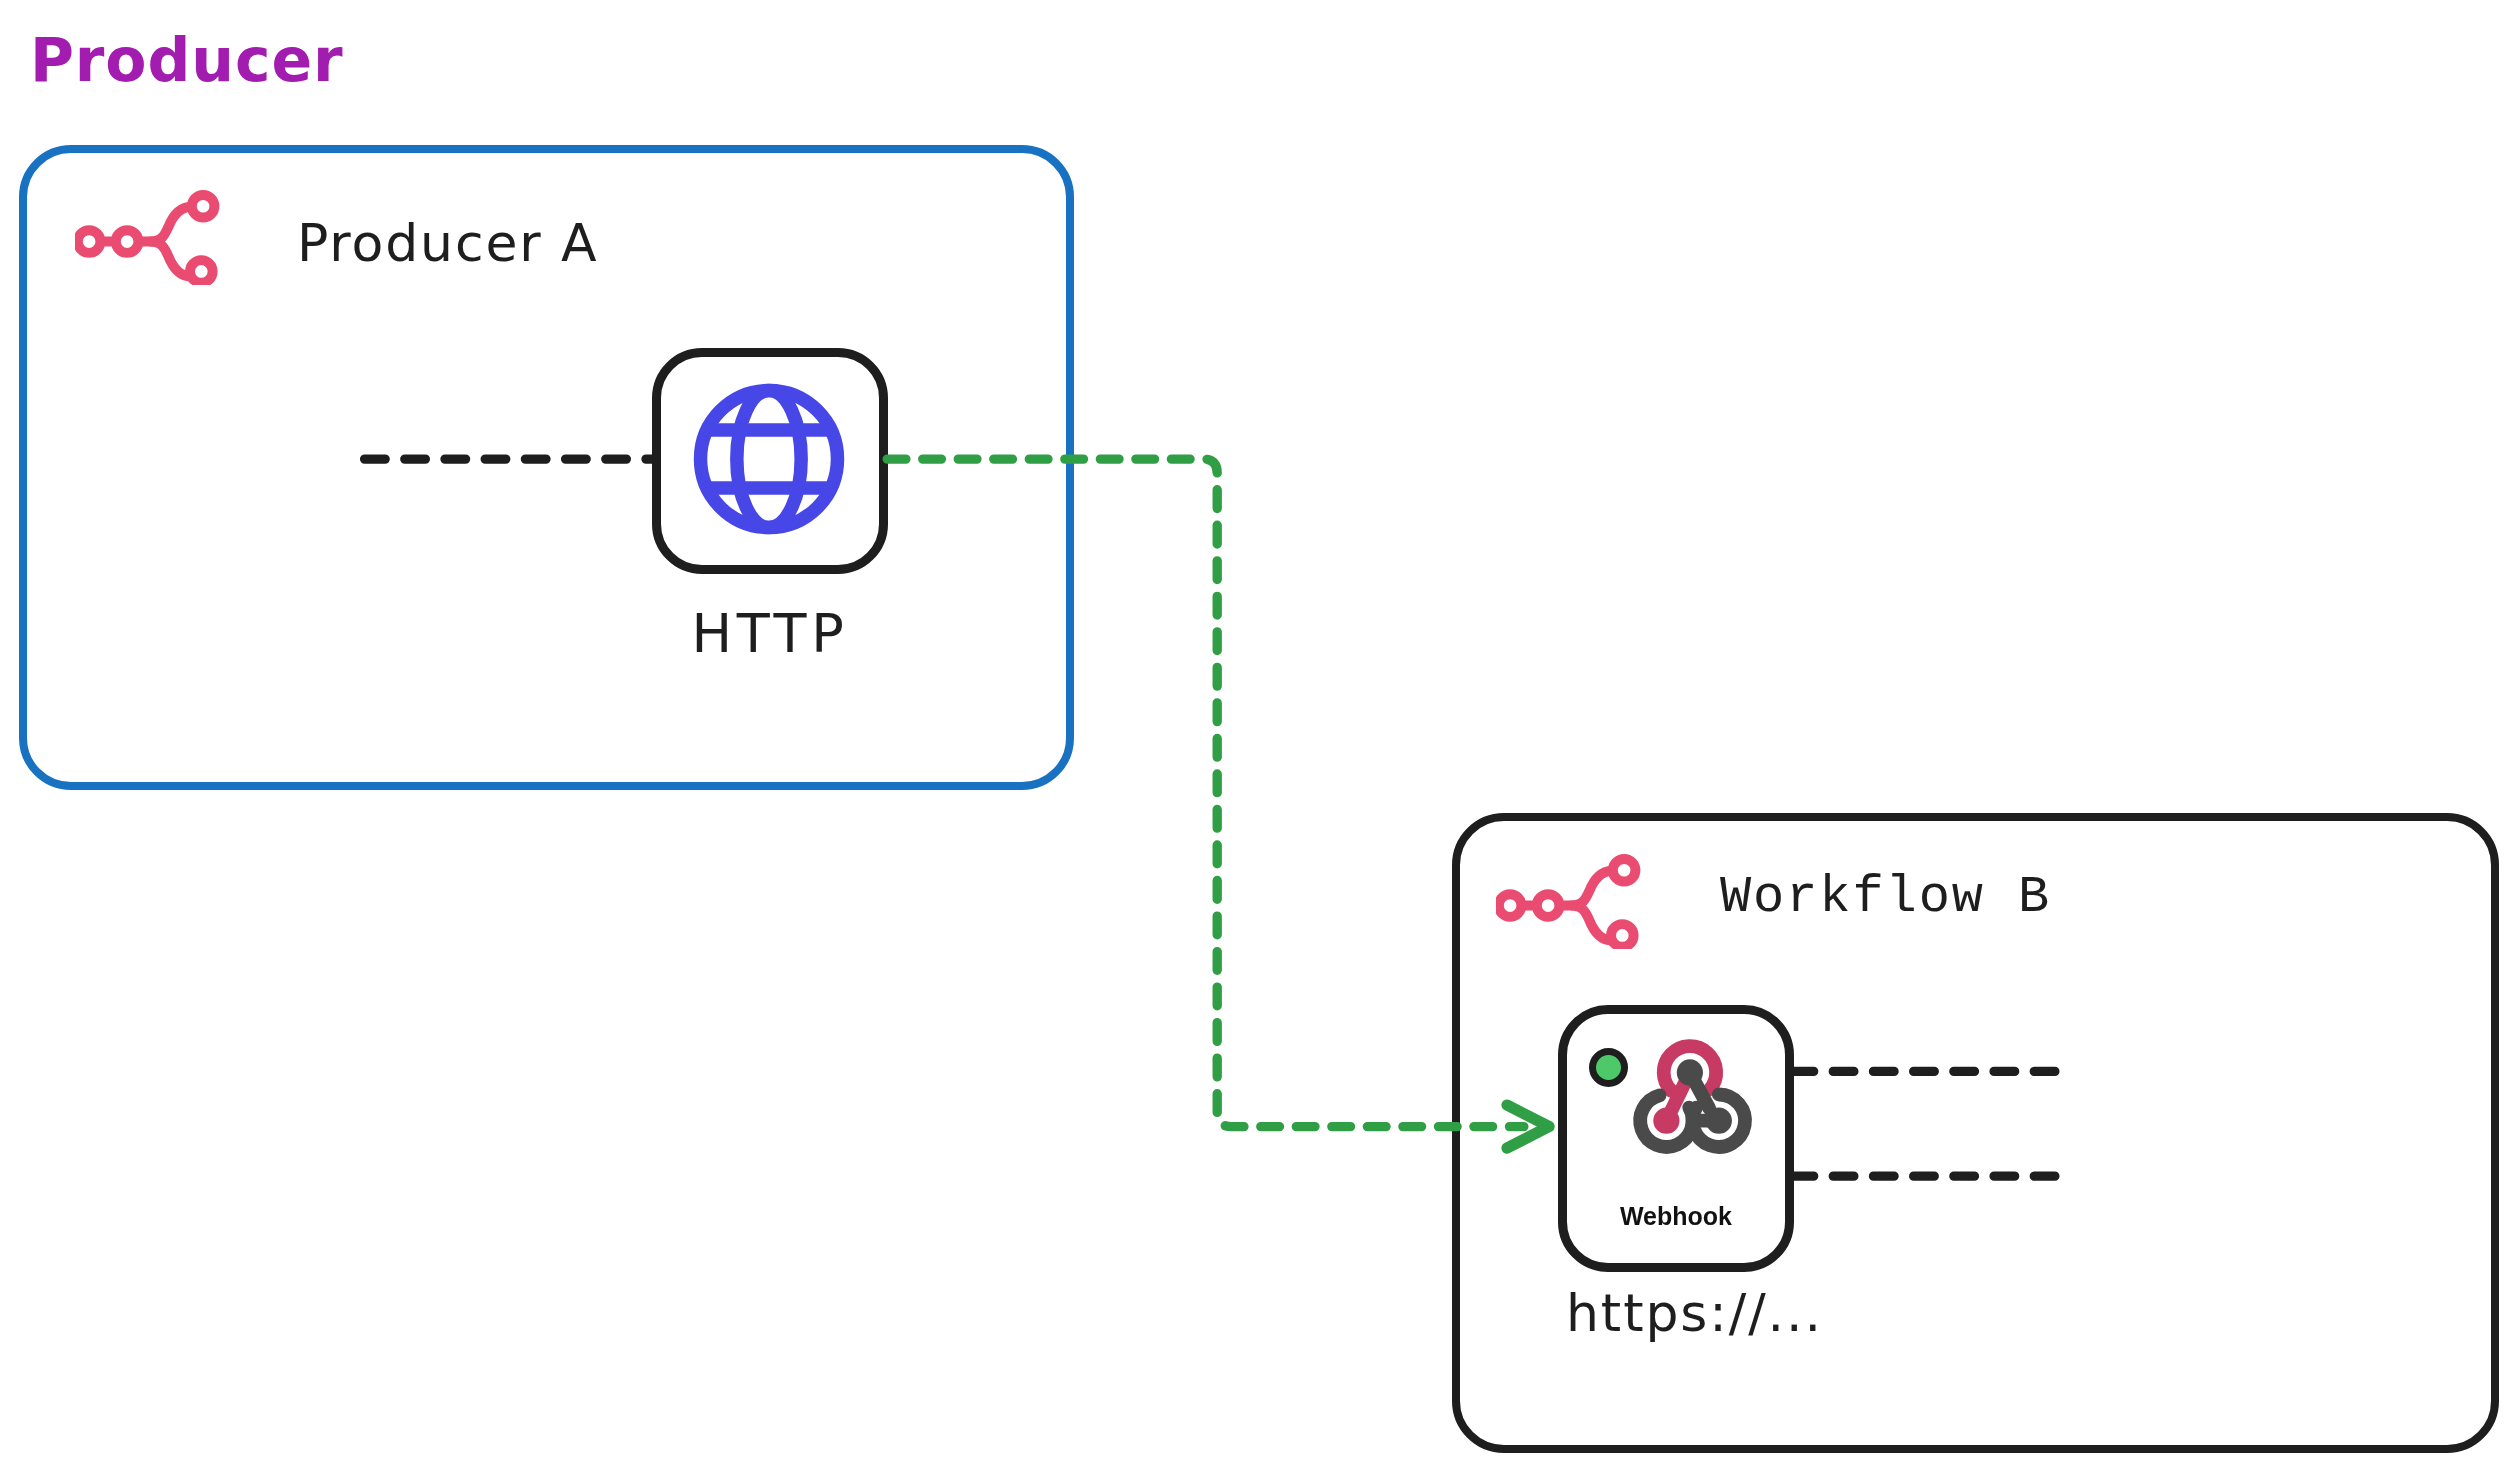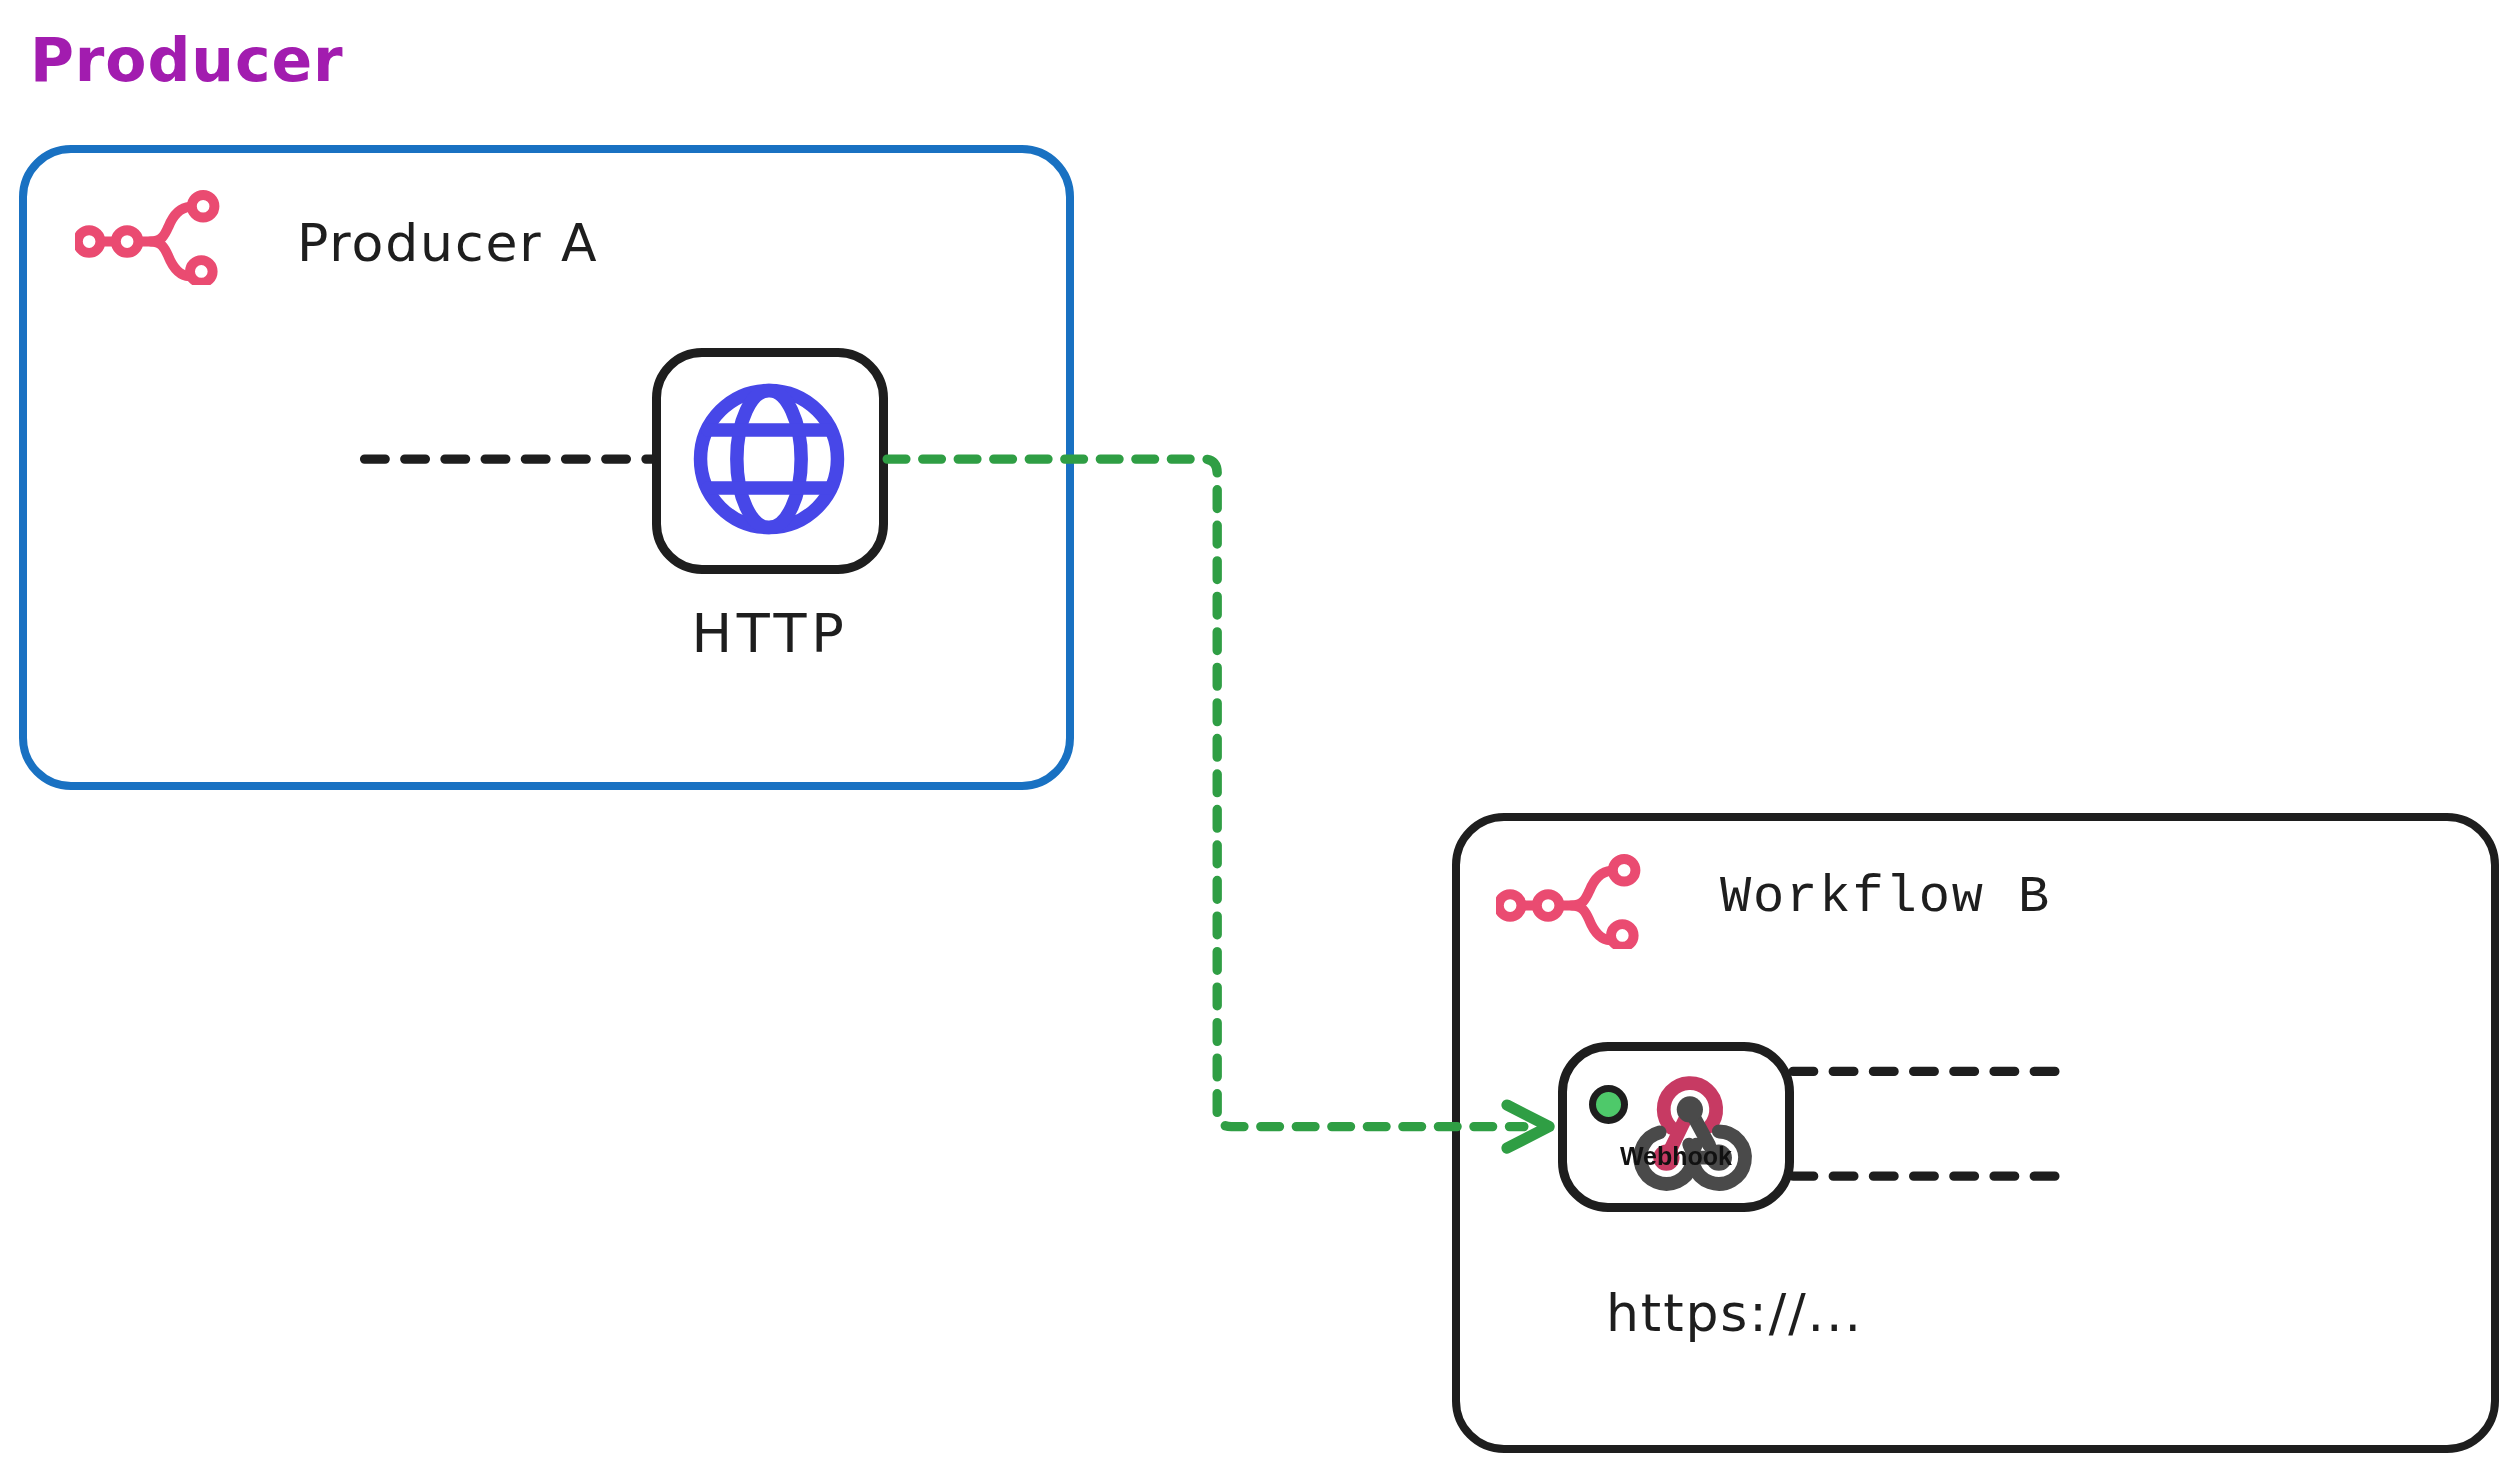--- a/index.html
+++ b/index.html
@@ -42,21 +42,21 @@
 
   .n8n-icon.a { left: 75px;   top: 190px; width: 173px; height: 95px; }
   .n8n-icon.b { left: 1496px; top: 854px; width: 173px; height: 95px; }
 
   .node {
     border: 9.3px solid #1e1e1e;
     border-radius: 50px;
     background: #ffffff;
   }
   .node.http    { left: 652px;  top: 348px;  width: 236px; height: 226px; }
-  .node.webhook { left: 1558px; top: 1042px; width: 236px; height: 170px; }
+  .node.webhook { left: 1558px; top: 1005px; width: 236px; height: 267px; }
 
   .globe-wrap { position: absolute; left: 25px; top: 18.7px; width: 166px; height: 166px; }
 
   .node-caption {
     font-size: 54px;
     letter-spacing: 4.7px;
     text-align: center;
     white-space: nowrap;
   }
   .node-caption.http { left: 652px; top: 602px; width: 236px; }
@@ -81,21 +81,20 @@
     font-size: 25px;
     color: #111111;
     letter-spacing: 0px;
   }
 
   .url-text {
     left: 1566px; top: 1283px;
     font-size: 52px;
     letter-spacing: 1.9px;
     white-space: nowrap;
-    margin-left: 40px;
   }
 
   .connector-overlay {
     position: absolute;
     left: 0; top: 0;
     width: 2512px; height: 1466px;
     pointer-events: none;
     z-index: 5;
   }
 </style>

